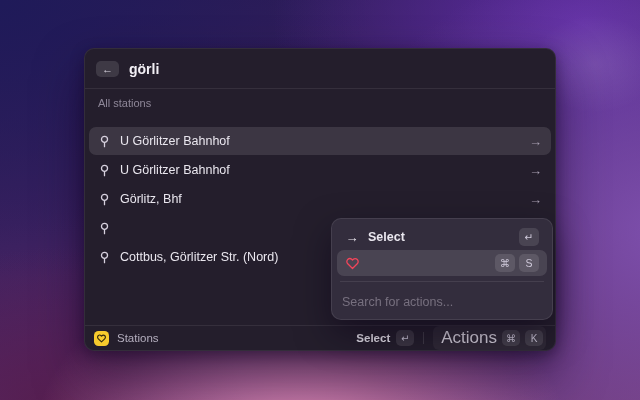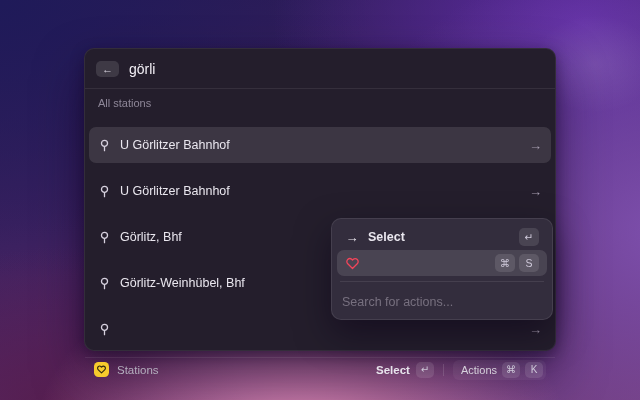--- a/index.html
+++ b/index.html
@@ -25,26 +25,26 @@
     box-shadow:0 24px 48px rgba(16,4,32,0.55), 0 4px 14px rgba(16,4,32,0.4);
     display:flex; flex-direction:column; color:#eae7ef;
   }
 
   
   .searchbar { height:40px; flex:0 0 40px; display:flex; align-items:center; gap:10px;
     padding:0 11px; border-bottom:1px solid rgba(255,255,255,0.08); }
   .back-btn { width:23px; height:16px; border-radius:5px; background:rgba(255,255,255,0.12);
     display:flex; align-items:center; justify-content:center; font-size:11px; color:#dcd7e3; cursor:default; }
   .search-input { flex:1; background:transparent; border:none; outline:none;
-    color:#f2eff5; font-size:14px; font-weight:400; font-family:inherit; }
+    color:#f2eff5; font-size:14px; font-weight:700; font-family:inherit; }
 
   
   .content { flex:1; padding:0 4px; position:relative; }
   .section-label { margin:8px 9px 18px; font-size:11px; line-height:12px; color:#8e8798; }
-  .row { height:36px; margin-bottom:10px; border-radius:7px; display:flex; align-items:center;
+  .row { height:28px; margin-bottom:1px; border-radius:7px; display:flex; align-items:center;
     gap:9px; padding:0 9px; }
   .row.selected { background:rgba(255,255,255,0.11); }
   .pin { width:13px; height:15px; display:flex; align-items:center; color:#d6d0de; flex:0 0 auto; }
   .pin svg { width:13px; height:15px; }
   .row-label { font-size:12.5px; color:#eae7ef; white-space:nowrap; }
   .row-arrow { margin-left:auto; color:#a79fb2; font-size:13px; line-height:1; }
 
   
   .action-menu { position:absolute; right:2px; bottom:30px; width:222px; z-index:5;
     background:#332d3d; border:1px solid rgba(255,255,255,0.09); border-radius:10px;
@@ -70,21 +70,21 @@
     display:flex; align-items:center; gap:8px; padding:0 9px;justify-content:flex-end; }
   .app-icon { width:15px; height:15px; border-radius:4.5px; background:#f7cb2d;
     display:flex; align-items:center; justify-content:center; flex:0 0 auto; }
   .app-icon svg { width:9px; height:9px; }
   .app-name { font-size:11.5px; color:#b4aebe; }
   .footer-right { margin-left:auto; display:flex; align-items:center; gap:6px; }
   .footer-select-label { font-size:11.5px; font-weight:600; color:#e8e4ed; }
   .footer-vdivider { width:1px; height:12px; background:rgba(255,255,255,0.13); margin:0 3px; }
   .actions-group { display:flex; align-items:center; gap:5px; padding:2px 3px 2px 8px;
     border-radius:6px; background:rgba(255,255,255,0.05); }
-  .actions-label { font-size:11px; color:#d7d2dd; }
+  .actions-label { font-size:17px; color:#d7d2dd; }
   .key.sm { min-width:18px; height:16px; font-size:10px; }
 </style>
 </head>
 <body>
 
 <div class="screen">
   <div class="window">
 
     <div class="searchbar">
       <div class="back-btn">
@@ -129,31 +129,31 @@
         <span class="row-arrow">→</span>
       </div>
 
       <div class="row">
         <span class="pin">
           <svg viewBox="0 0 24 26">
               <circle cx="12" cy="9" r="5.6" fill="none" stroke="currentColor" stroke-width="2.4"></circle>
               <line x1="12" y1="15" x2="12" y2="22.5" stroke="currentColor" stroke-width="2.4" stroke-linecap="round"></line>
             </svg>
         </span>
-        <span class="row-label">Görlitz-Weinhübel, Bhf</span>
-        <span class="row-arrow">→</span>
-      </div>
-
-      <div class="row">
-        <span class="pin">
-          <svg viewBox="0 0 24 26">
-              <circle cx="12" cy="9" r="5.6" fill="none" stroke="currentColor" stroke-width="2.4"></circle>
-              <line x1="12" y1="15" x2="12" y2="22.5" stroke="currentColor" stroke-width="2.4" stroke-linecap="round"></line>
-            </svg>
-        </span>
+        <span class="row-arrow">→</span>
+      </div>
+
+      <div class="row">
+        <span class="pin">
+          <svg viewBox="0 0 24 26">
+              <circle cx="12" cy="9" r="5.6" fill="none" stroke="currentColor" stroke-width="2.4"></circle>
+              <line x1="12" y1="15" x2="12" y2="22.5" stroke="currentColor" stroke-width="2.4" stroke-linecap="round"></line>
+            </svg>
+        </span>
+        <span class="row-label">Cottbus, Görlitzer Str. (Nord)</span>
         <span class="row-arrow">→</span>
       </div>
     </div>
 
     <div class="action-menu">
       <div class="menu-row">
         <span class="menu-icon arrow">→</span>
         <span class="menu-label bold">Select</span>
         <span class="keys">
           <span class="key">↵</span>

